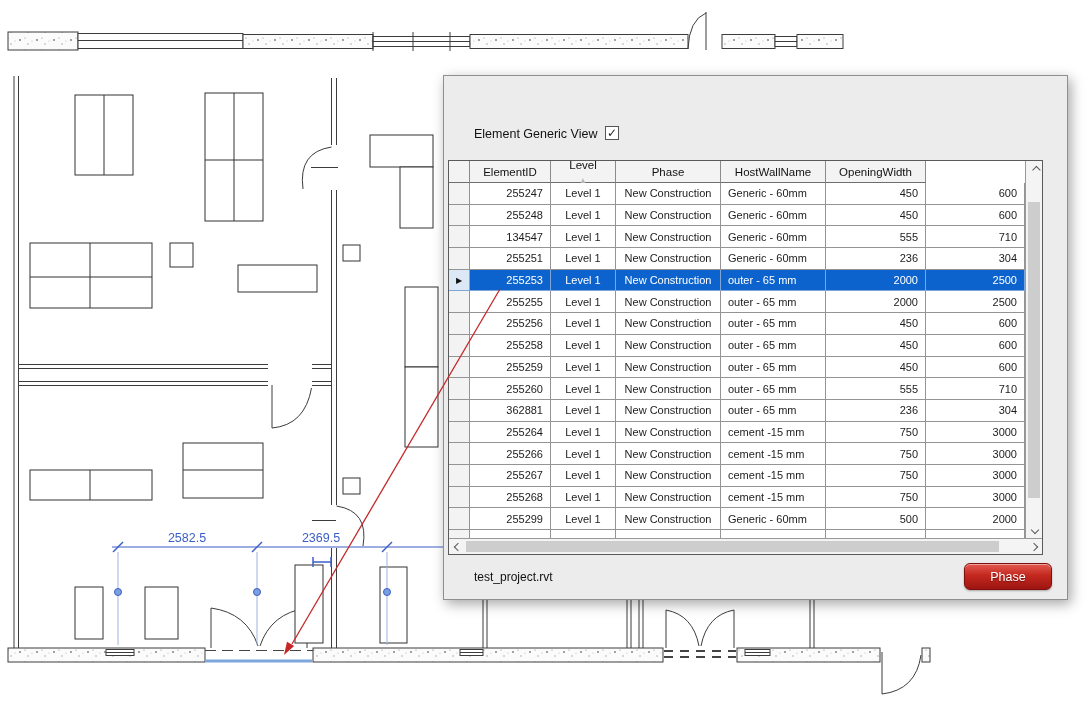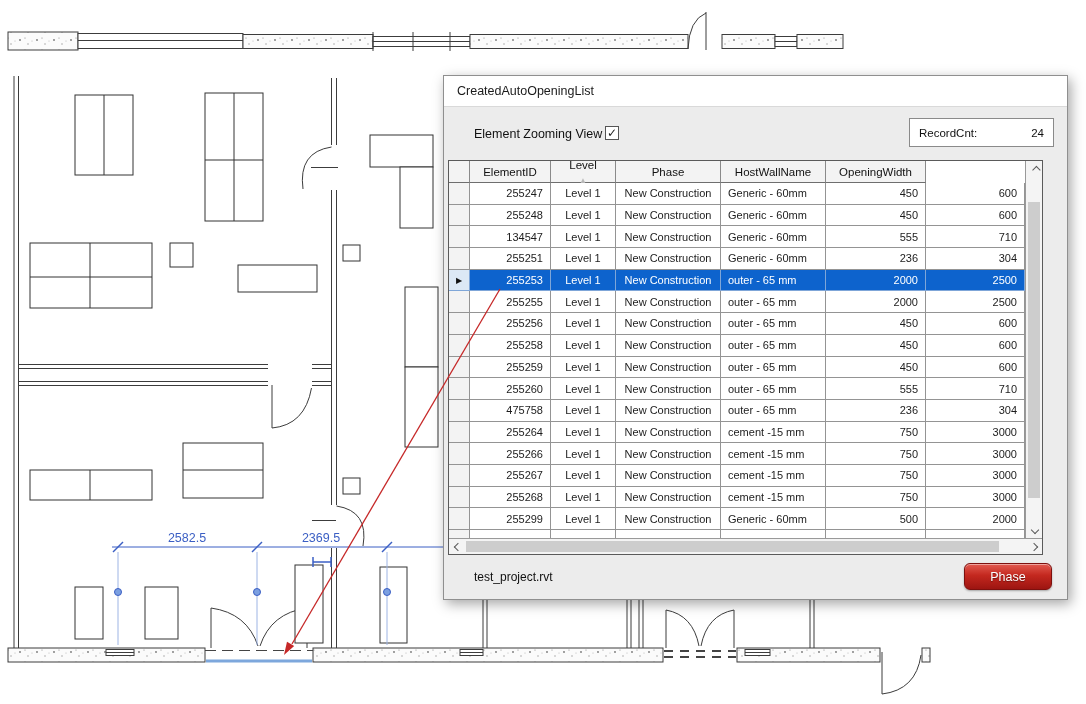--- a/index.html
+++ b/index.html
@@ -212,31 +212,24 @@
       <text x="321" y="542" text-anchor="middle" font-size="12.5" fill="#3b5fc4">2369.5</text>
       <line x1="313" y1="562" x2="331" y2="562" stroke="#3b5fc4" stroke-width="1.5"></line>
       <line x1="313" y1="557" x2="313" y2="567" stroke="#3b5fc4" stroke-width="1.5"></line>
       <line x1="331" y1="557" x2="331" y2="567" stroke="#3b5fc4" stroke-width="1.5"></line>
 
       <line x1="206" y1="661" x2="312" y2="661" stroke="#7da7dc" stroke-width="3"></line>
     </g>
   </svg>
 
   <div class="dialog">
-    <div class="titlebar">
-      <span>CreatedAutoOpeningList</span>
-    </div>
-
-    <span class="ezv-label">Element Zooming View</span>
+
+    <span class="ezv-label">Element Generic View</span>
     <div class="checkbox">✓</div>
 
-    <div class="record-box">
-      <span>RecordCnt:</span>
-      <span>24</span>
-    </div>
 
     <div class="table">
       <div class="table-top">
         <div class="grid-main">
           <div class="grid-head" id="grid-head">
               <div class="gh-cell marker-col" style="width: 21px;"></div>
               <div class="gh-cell" style="width: 81px;">
                 <span>ElementID</span>
               </div>
               <div class="gh-cell" style="width: 65px; flex-direction: column;">
@@ -344,21 +337,21 @@
                 <div class="cell marker-col" style="width: 21px;"></div>
                 <div class="cell a-r" style="width: 81px;">255260</div>
                 <div class="cell a-c" style="width: 65px;">Level 1</div>
                 <div class="cell a-c" style="width: 105px;">New Construction</div>
                 <div class="cell a-l" style="width: 105px;">outer - 65 mm</div>
                 <div class="cell a-r" style="width: 100px;">555</div>
                 <div class="cell a-r" style="width: 99px;">710</div>
               </div>
               <div class="grid-row">
                 <div class="cell marker-col" style="width: 21px;"></div>
-                <div class="cell a-r" style="width: 81px;">475758</div>
+                <div class="cell a-r" style="width: 81px;">362881</div>
                 <div class="cell a-c" style="width: 65px;">Level 1</div>
                 <div class="cell a-c" style="width: 105px;">New Construction</div>
                 <div class="cell a-l" style="width: 105px;">outer - 65 mm</div>
                 <div class="cell a-r" style="width: 100px;">236</div>
                 <div class="cell a-r" style="width: 99px;">304</div>
               </div>
               <div class="grid-row">
                 <div class="cell marker-col" style="width: 21px;"></div>
                 <div class="cell a-r" style="width: 81px;">255264</div>
                 <div class="cell a-c" style="width: 65px;">Level 1</div>

